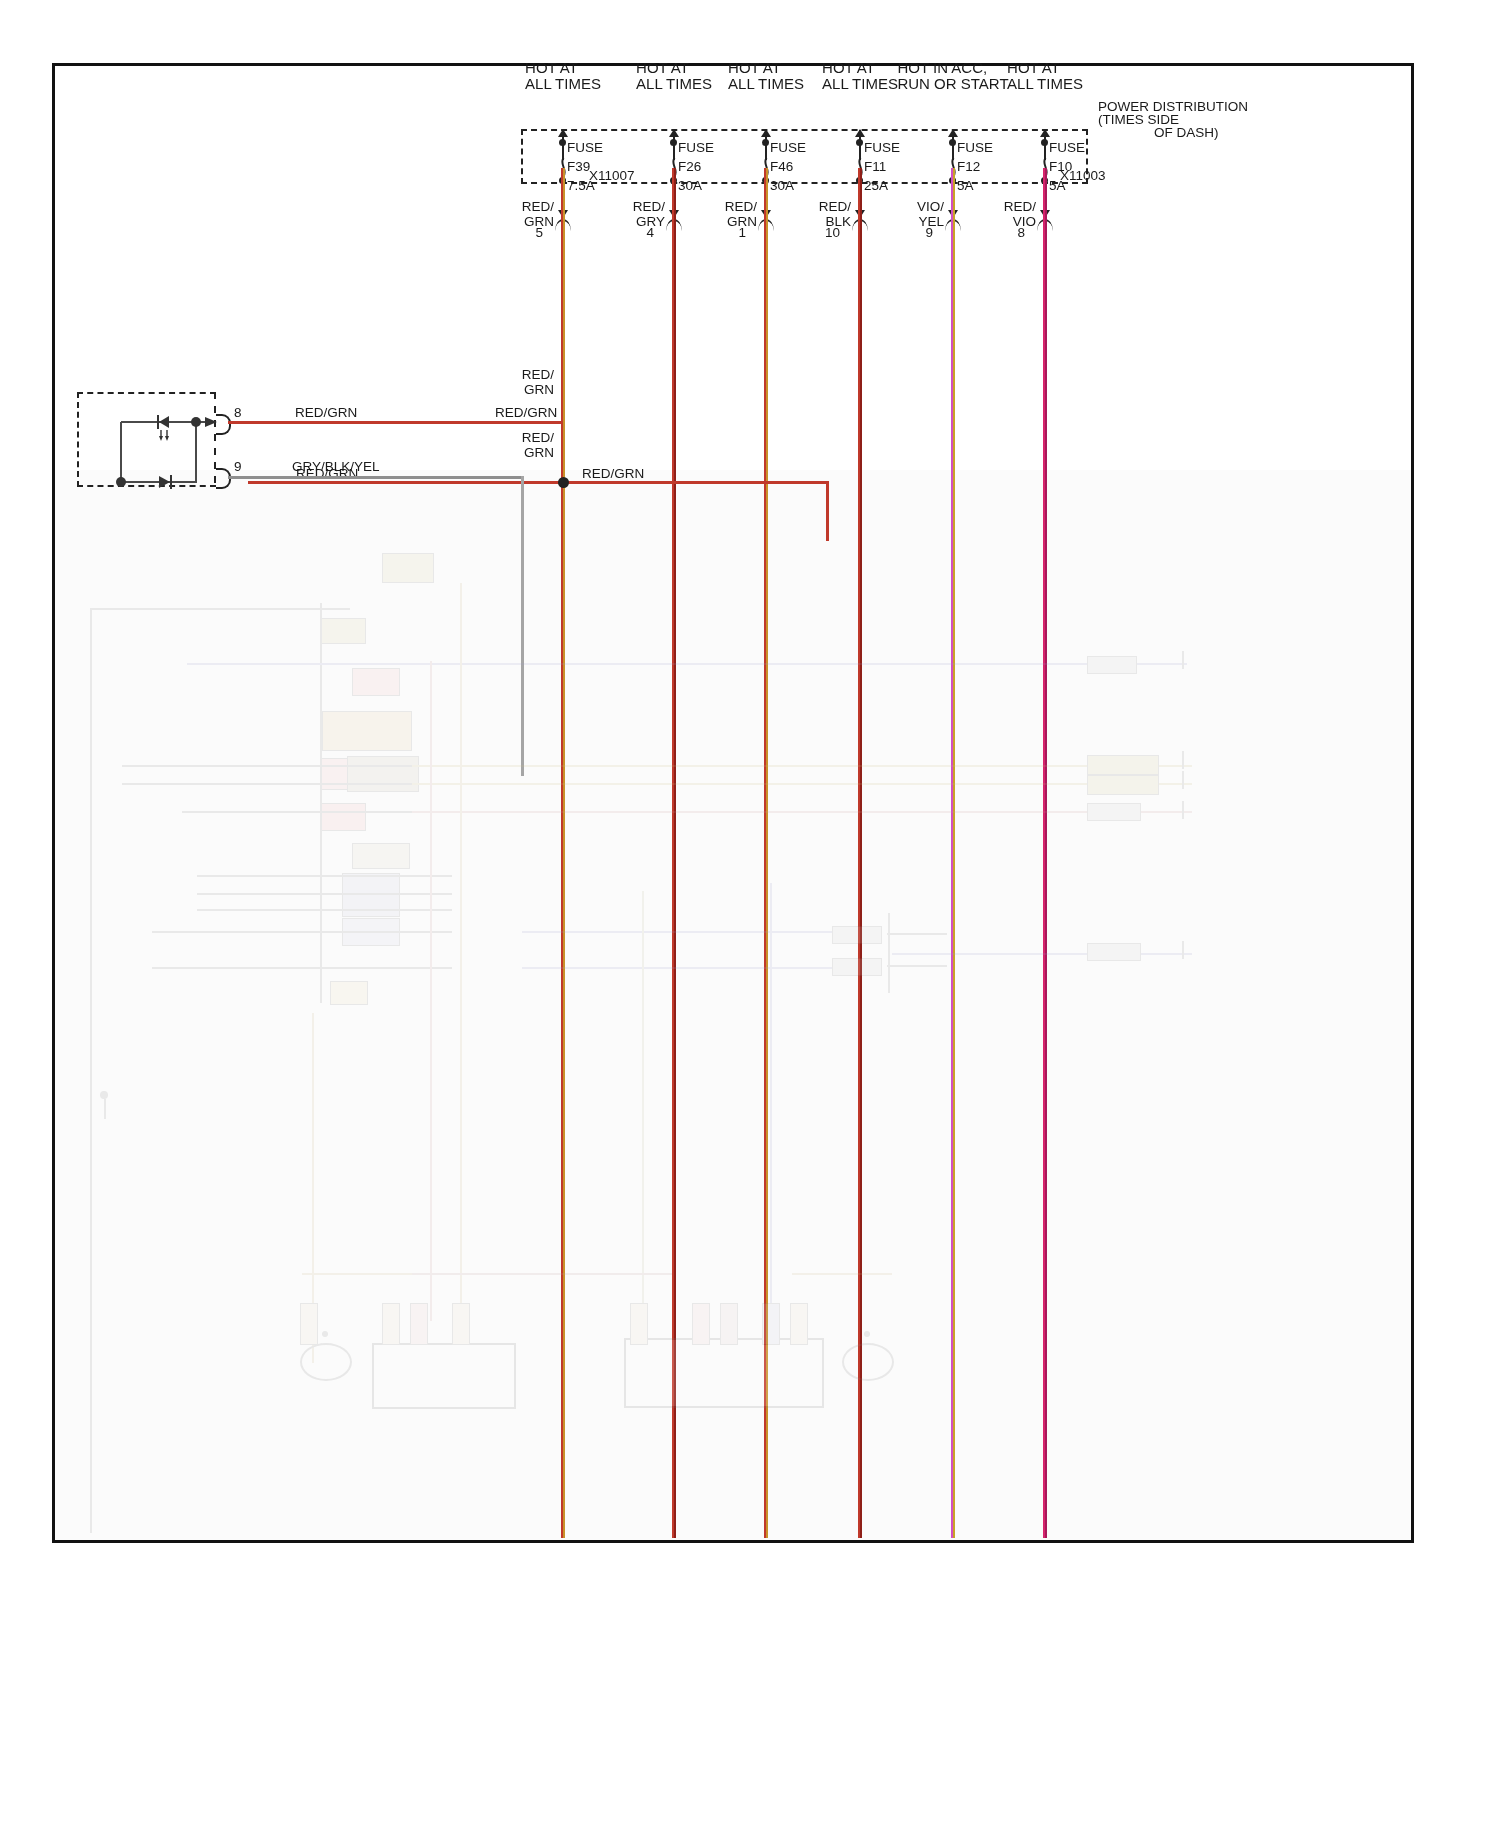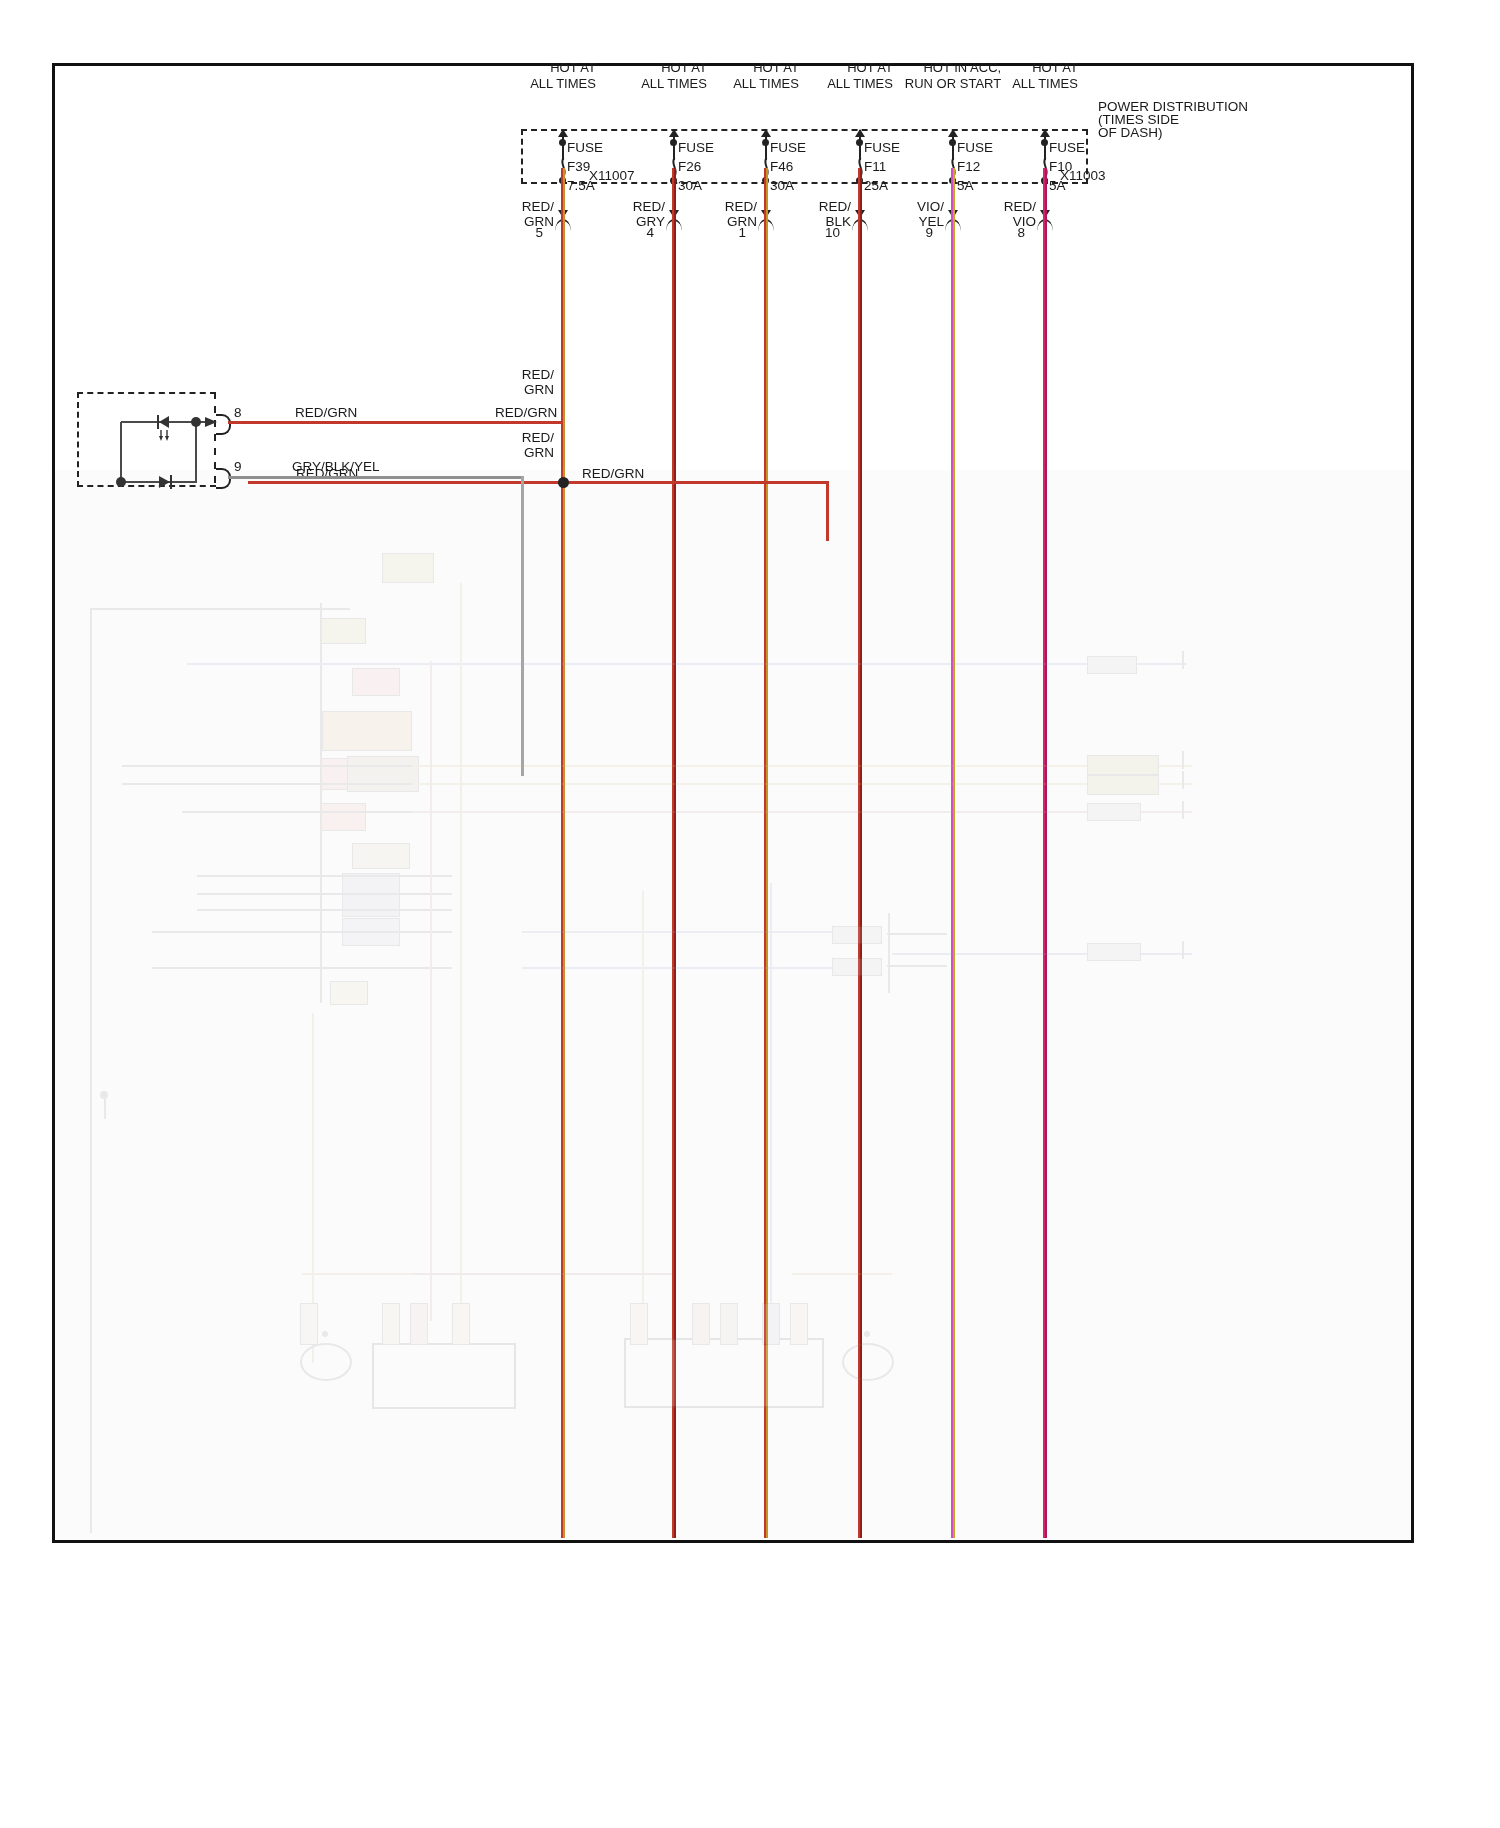--- a/index.html
+++ b/index.html
@@ -15,21 +15,21 @@
   .vline{position:absolute;width:2px;background:#222;}
   .hline{position:absolute;height:2px;background:#222;}
 
   
   #pd-box{position:absolute;left:521px;top:129px;width:567px;height:55px;
           border:2px dashed #222;box-sizing:border-box;}
 
   
   .fuse-col{position:absolute;top:60px;width:140px;}
   .hot-lbl{position:absolute;top:0;left:50%;transform:translateX(-50%);
-           text-align:right;font-size:13px;line-height:16px;color:#1a1a1a;white-space:pre;}
+           text-align:left;font-size:15px;line-height:16px;color:#1a1a1a;white-space:pre;}
   .fuse-arrow-up{position:absolute;left:50%;margin-left:-1px;top:70px;width:2px;height:30px;background:#222;}
   .fuse-arrow-up:before{content:"";position:absolute;left:-4px;top:-1px;
       width:0;height:0;border-left:5px solid transparent;border-right:5px solid transparent;border-bottom:8px solid #222;}
   .fuse-arrow-dn{position:absolute;left:50%;margin-left:-1px;top:125px;width:2px;height:32px;background:#222;}
   .fuse-arrow-dn:after{content:"";position:absolute;left:-4px;bottom:-1px;
       width:0;height:0;border-left:5px solid transparent;border-right:5px solid transparent;border-top:8px solid #222;}
   .dot{position:absolute;width:7px;height:7px;border-radius:50%;background:#222;}
   .squig{position:absolute;left:50%;margin-left:-5px;top:98px;width:11px;height:30px;}
   .fuse-text{position:absolute;left:50%;margin-left:4px;top:78px;font-size:13.5px;line-height:19px;color:#1a1a1a;white-space:pre;}
   .pin-num{position:absolute;top:165px;left:50%;margin-left:-20px;transform:translateX(-100%);
@@ -68,21 +68,21 @@
 
 <div id="sheet">
 
   <div id="faded-grey-panel"></div>
 
   <div id="page-border"></div>
 
   <div id="pd-box"></div>
   <div class="txt" style="left:1098px;top:99px;">POWER DISTRIBUTION</div>
   <div class="txt" style="left:1098px;top:112px;">(TIMES SIDE</div>
-  <div class="txt" style="left:1098px;top:125px;">OF DASH)</div>
+  <div class="txt" style="left:1154px;top:125px;">OF DASH)</div>
 
   <div class="fuse-col" style="left:493px;">
     <div class="hot-lbl">HOT AT
 ALL TIMES</div>
     <div class="fuse-arrow-up"></div>
     <div class="dot" style="left:66px;top:79px;"></div>
     <svg class="squig" viewBox="0 0 11 30">
         <path d="M5.5 0 C 1 6, 10 12, 5.5 18 C 1 24, 8 26, 5.5 30" fill="none" stroke="#222" stroke-width="2"></path>
       </svg>
     <div class="dot" style="left:66px;top:117px;"></div>

